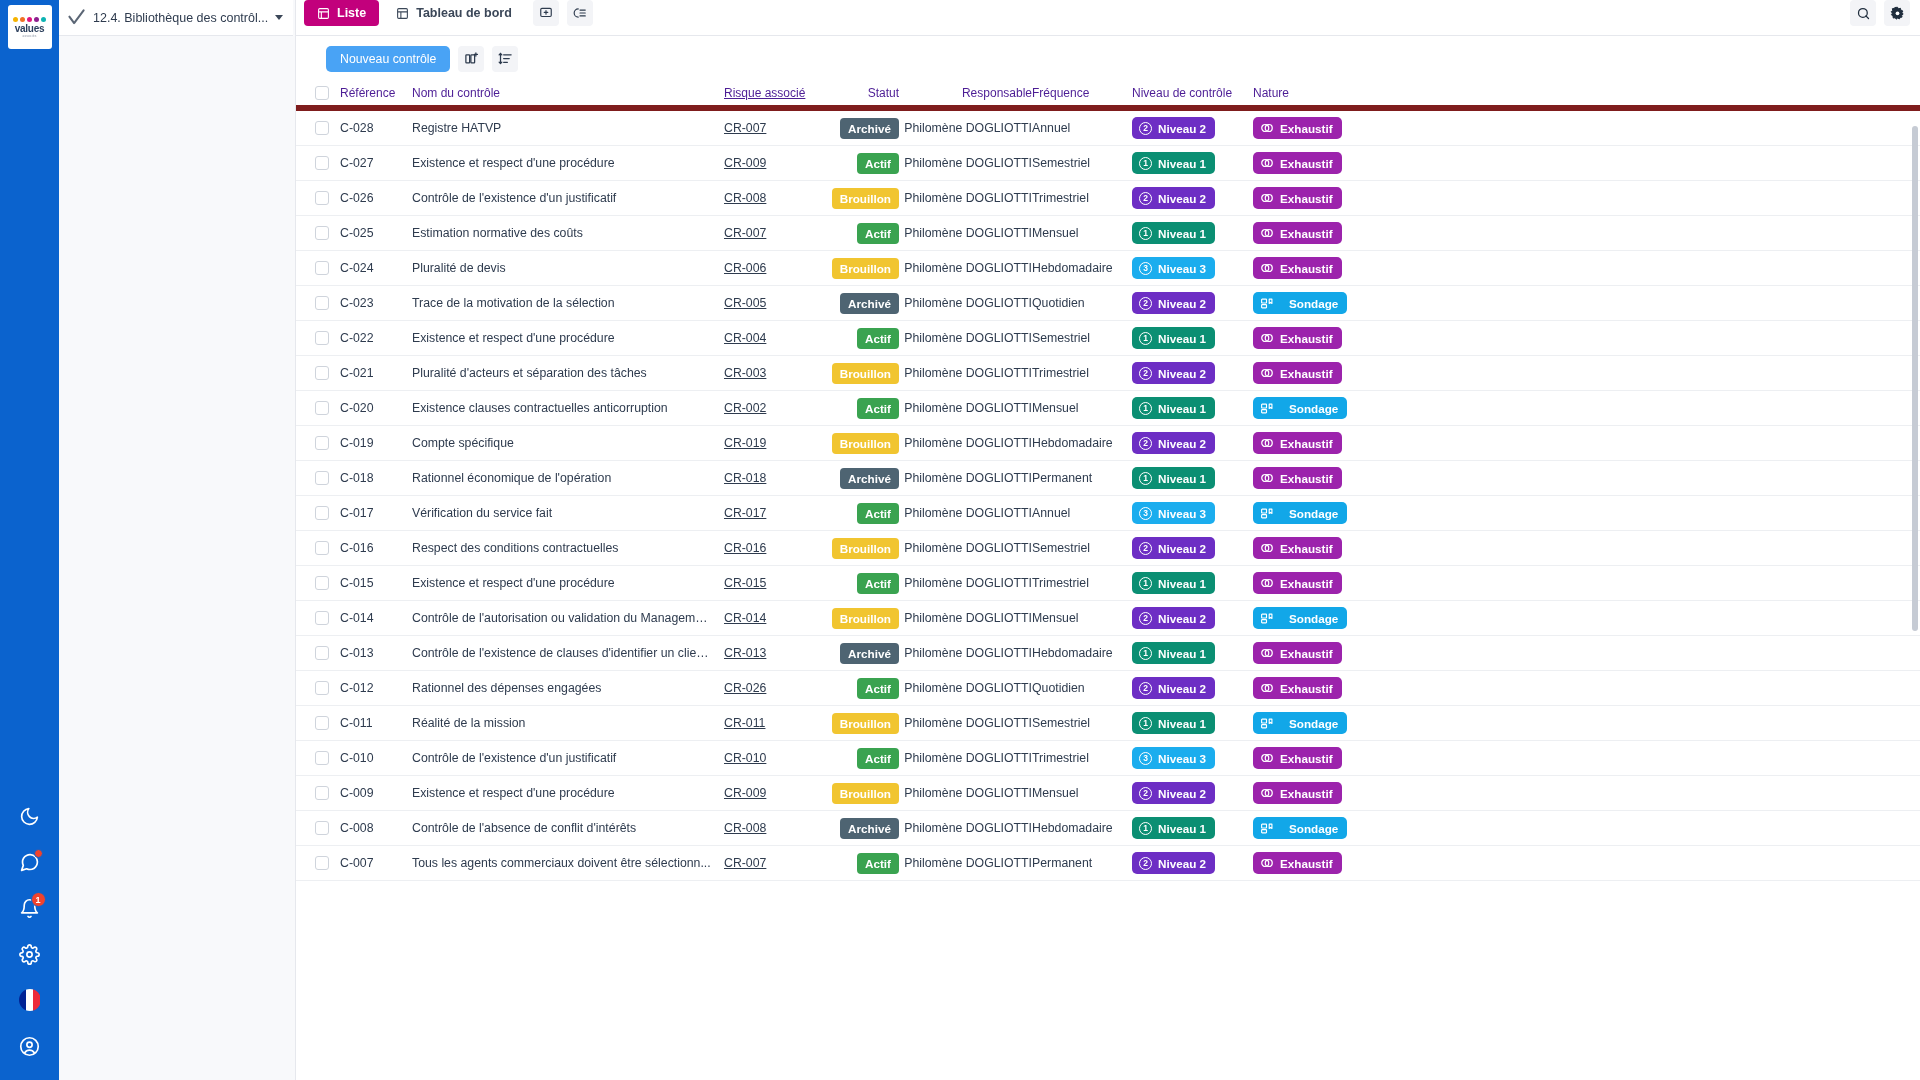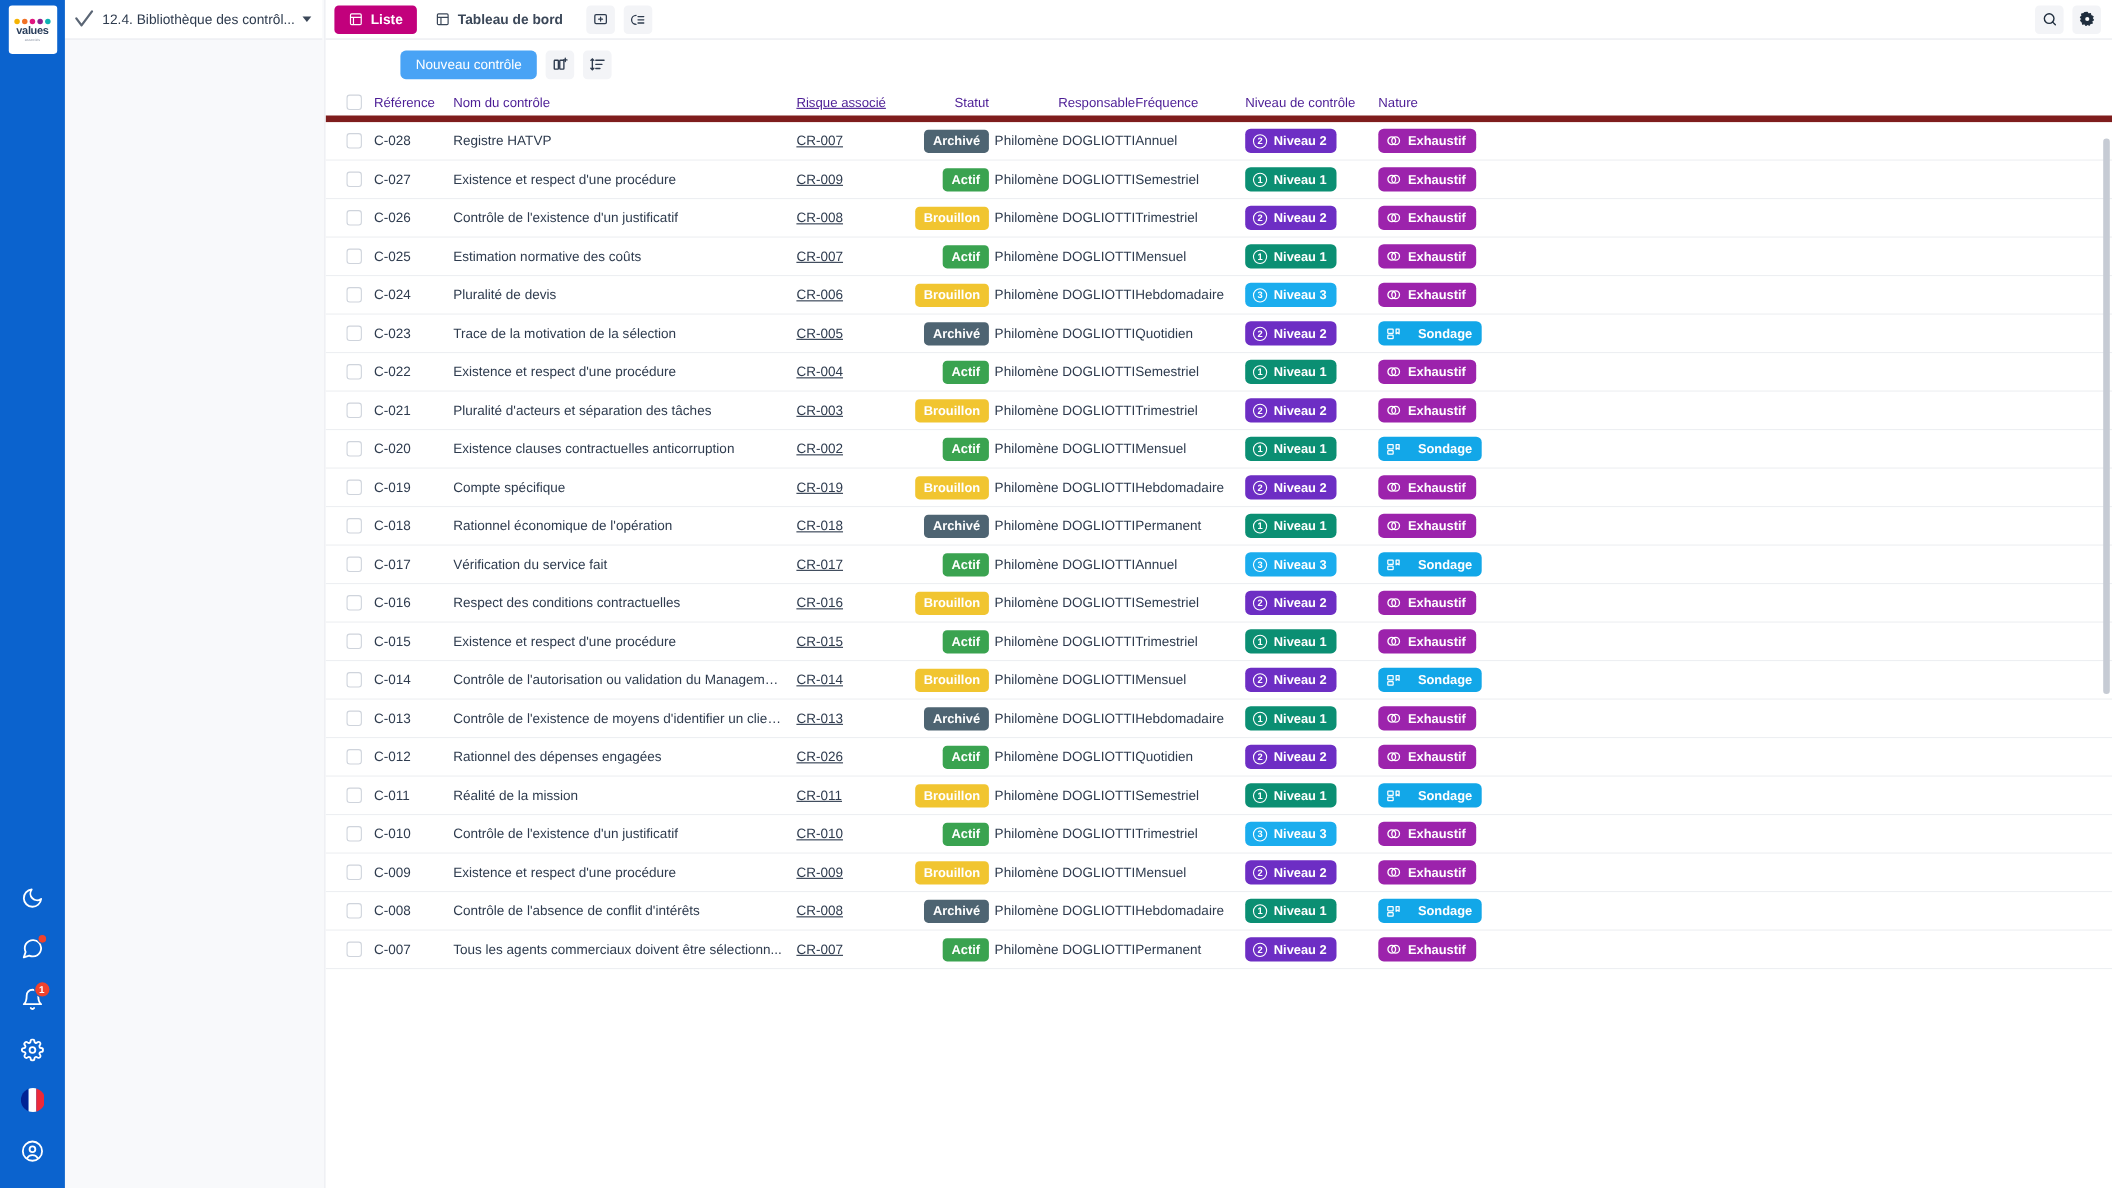--- a/index.html
+++ b/index.html
@@ -79,39 +79,39 @@
   .sb-add {
     display: flex; align-items: center; gap: 7px; margin-top: 16px;
     padding: 0 9px; height: 26px; font-size: 12.3px; color: #3b4758; cursor: pointer;
   }
   .plus { font-size: 15px; line-height: 0; color: #3b4758; }
 
   
   .main { flex: 1; height: 1080px; display: flex; flex-direction: column; background: #fff; min-width:0;}
   .topbar {
     height: 36px; border-bottom: 1px solid #e6e8ed;
-    display: flex; align-items: center; padding: 0 10px 0 8px; gap: 4px;
+    display: flex; align-items: flex-start; padding: 0 10px 0 8px; gap: 4px;
   }
   .tab {
     height: 26px; display: flex; align-items: center; gap: 7px;
     padding: 0 13px; border-radius: 4px; font-size: 12.5px; font-weight: 600;
     color: #3b4758; cursor: pointer;
   }
   .tab.sel { background: #c2007c; color: #ffffff; }
   .icon-btn {
     width: 26px; height: 26px; border-radius: 4px; background: #f3f4f7;
     display: flex; align-items: center; justify-content: center; cursor: pointer; margin-left: 4px;
   }
   .spacer { flex: 1; }
 
   .toolbar { height: 45px; display: flex; align-items: center; padding: 0 0 0 30px; gap: 8px; }
   .btn-primary {
     height: 26px; padding: 0 14px; border-radius: 5px; border: 0;
     background: #49a3f5; color: #fff; font-size: 12.3px; font-weight: 500;
-    font-family: inherit; cursor: pointer; display:flex; align-items:center;margin-left:38px;
+    font-family: inherit; cursor: pointer; display:flex; align-items:center;
   }
   .tool-icon {
     width: 26px; height: 26px; border-radius: 4px; background: #f3f4f7;
     display: flex; align-items: center; justify-content: center; cursor: pointer;
   }
 
   
   .table-wrap { flex: 1; overflow: hidden; position: relative; }
   .thead {
     height: 30px; display: flex; align-items: center;
@@ -763,21 +763,21 @@
                 </svg>
          <span>Sondage</span>
        </span>
      </div>
           </div>
           <div class="row">
             <div class="c-chk">
        <span class="chk"></span>
      </div>
      <div class="c-ref">C-013</div>
-     <div class="c-nom">Contrôle de l'existence de moyens d'identifier un client...</div>
+     <div class="c-nom">Contrôle de l'existence de clauses d'identifier un client...</div>
      <div class="c-risk">CR-013</div>
      <div class="c-stat">
        <span class="badge st-Archive">Archivé</span>
      </div>
      <div class="c-resp">Philomène DOGLIOTTI</div>
      <div class="c-freq">Hebdomadaire</div>
      <div class="c-niv">
        <span class="badge-ico nv-1">
          <span class="circ-num">1</span>
          <span>Niveau 1</span>

